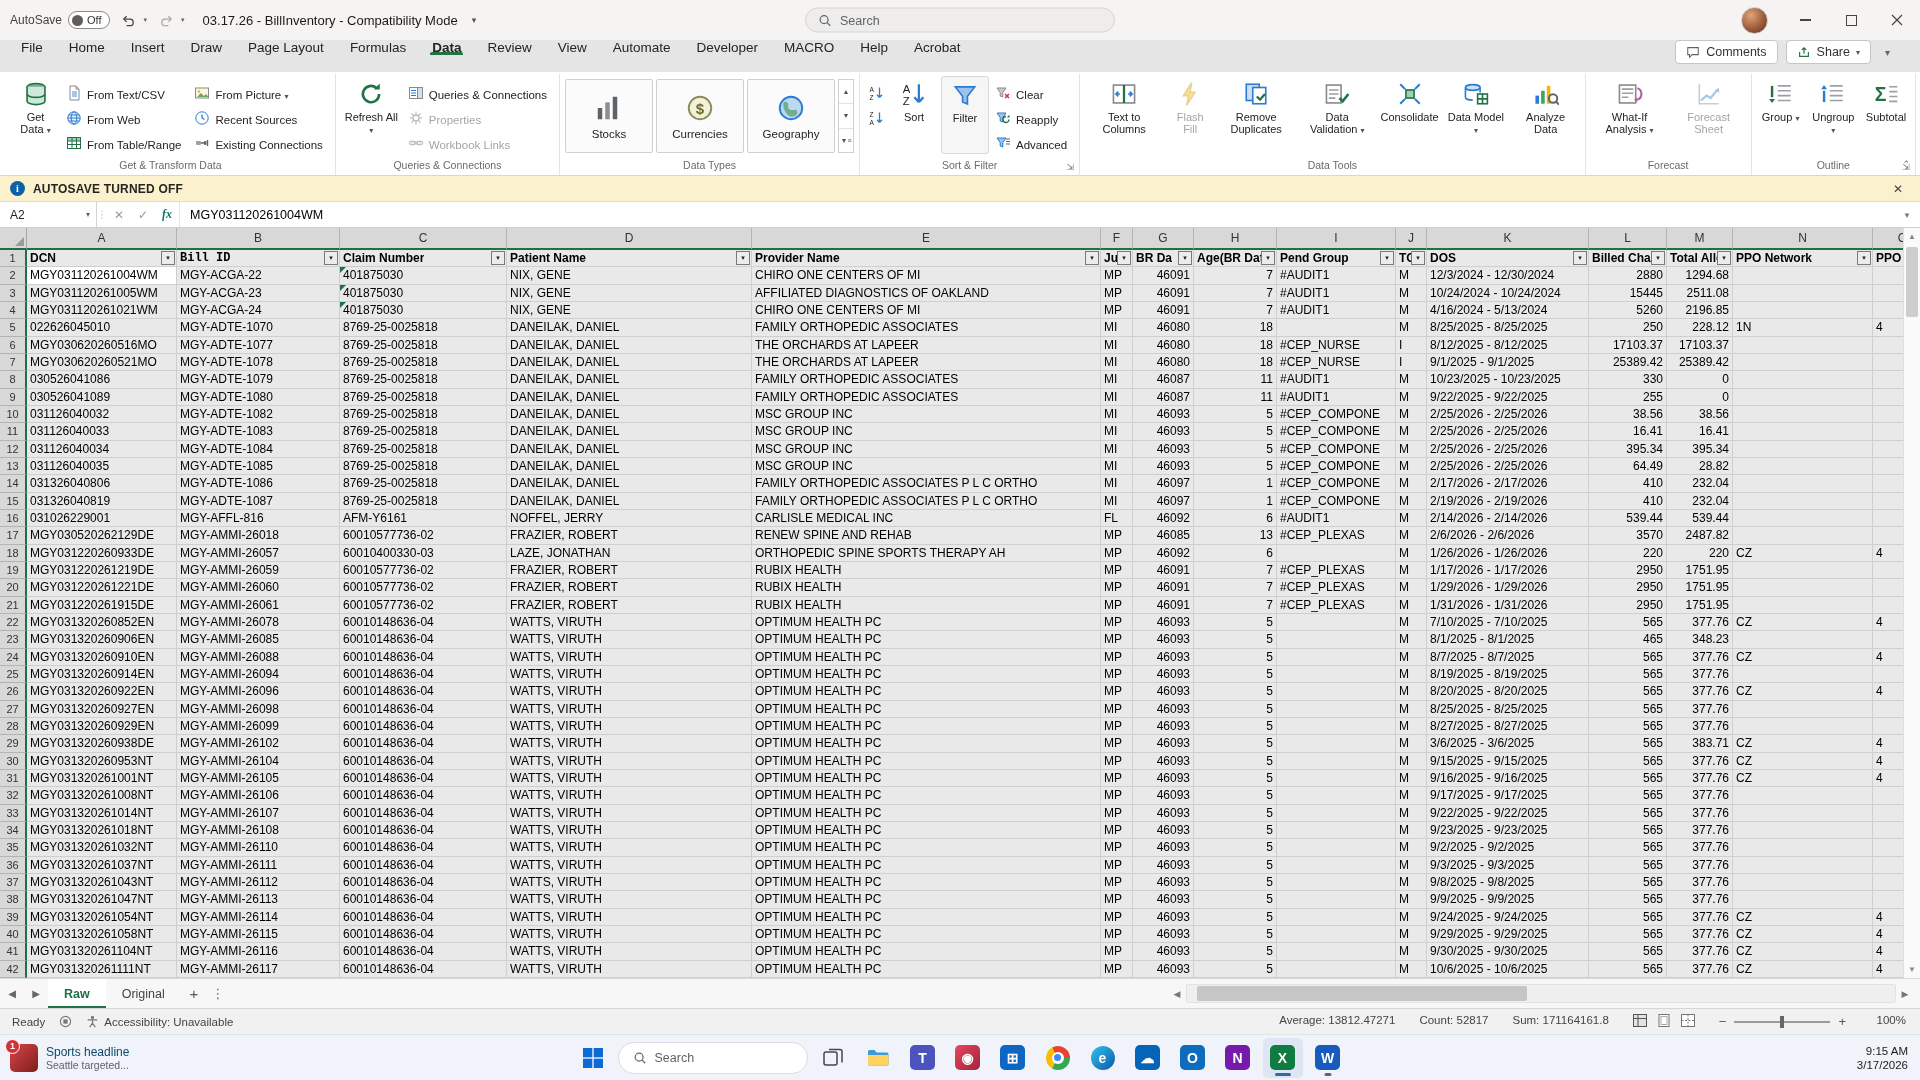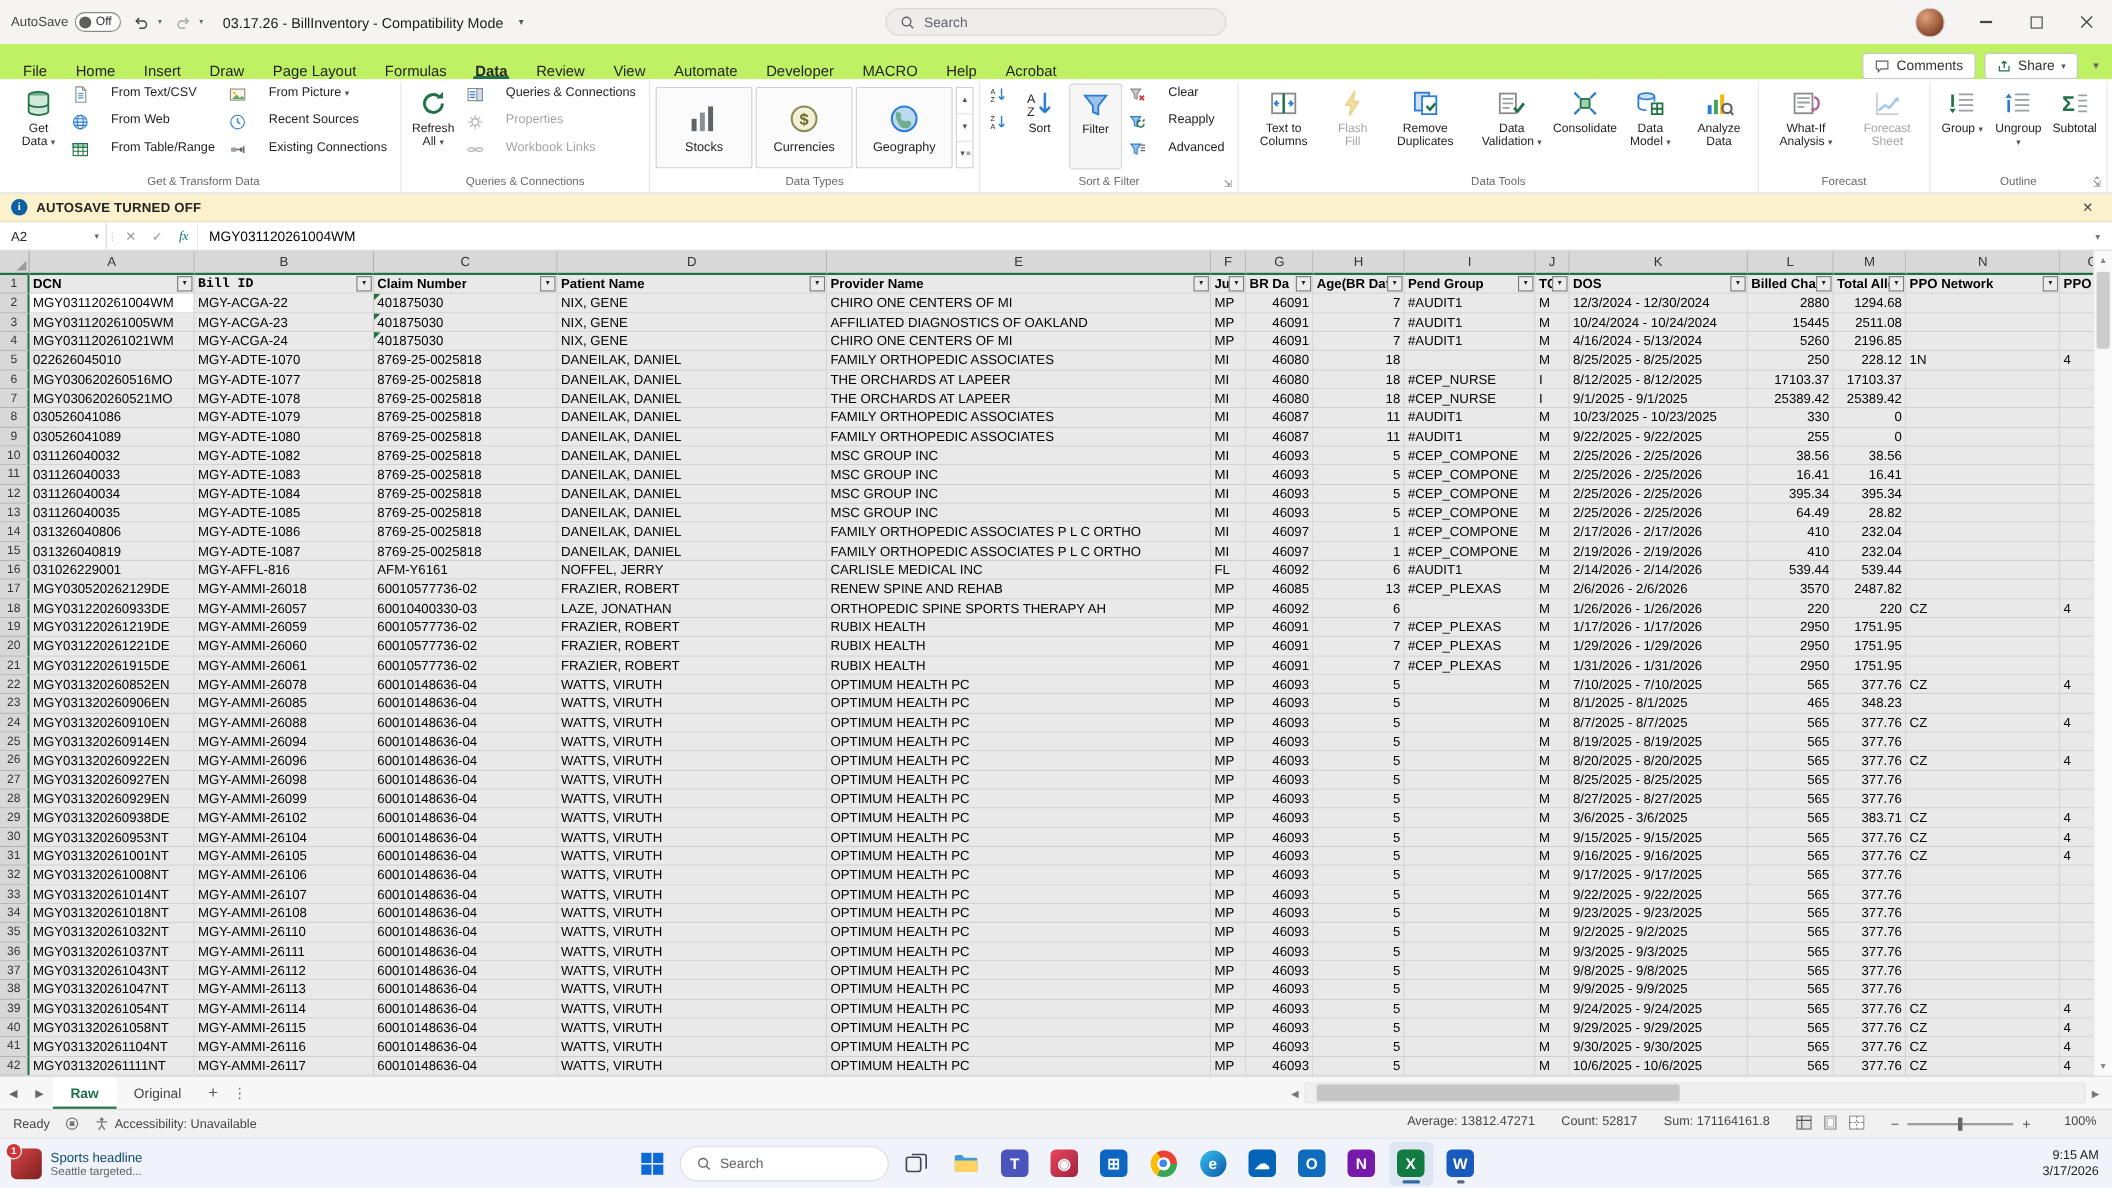--- a/index.html
+++ b/index.html
@@ -16,37 +16,37 @@
 .qat-caret{font-size:7px;color:#666;margin-left:-4px}
 .doc-title{font-size:13px;color:#1b1a19;margin-left:10px;white-space:nowrap}
 .title-caret{font-size:9px;color:#555;margin-left:6px}
 .tb-search{position:absolute;left:50%;top:50%;transform:translate(-50%,-50%);width:310px;height:25px;background:#efedec;border:1px solid #d7d4d1;border-radius:13px;display:flex;align-items:center;gap:8px;padding:0 12px;color:#5f6368;font-size:12.5px}
 .tb-right{margin-left:auto;display:flex;align-items:center;height:100%}
 .avatar{width:27px;height:27px;border-radius:50%;background:radial-gradient(circle at 35% 30%,#e0a37a,#8a4a2d 70%,#5d2f1c);margin-right:14px;border:1px solid #ccc}
 .winbtn{width:46px;height:40px;display:flex;align-items:center;justify-content:center;color:#444}
 .maxbox{width:11px;height:11px;border:1px solid #444}
 .minline{width:11px;height:1.4px;background:#444}
 
-.menubar{height:32px;background:#bef264;display:flex;align-items:flex-end;padding:0 0 0 8px;flex:0 0 32px}
+.menubar{height:32px;background:#e5e5e5;display:flex;align-items:flex-start;padding:0 18px 0 8px;flex:0 0 32px}
 .mtabs{display:flex;align-items:stretch}
 .mtab{padding:0 13px;display:flex;align-items:center;font-size:13.5px;color:#252423;cursor:pointer;position:relative}
 .mtab.active{font-weight:700}
 .mtab.active::after{content:'';position:absolute;left:11px;right:11px;bottom:0;height:3px;background:#217346;border-radius:2px 2px 0 0}
 .menu-right{margin-left:auto;display:flex;align-items:center;gap:8px;padding-right:6px}
 .pillbtn{display:flex;align-items:center;gap:6px;height:24px;border:1px solid #c8c6c4;border-radius:4px;background:#fff;padding:0 10px;font-size:12.5px;color:#333}
 .ribbon-collapse{font-size:10px;color:#666;padding:0 6px}
 
 .ribbon{height:104px;background:#fff;border-bottom:1px solid #d6d6d6;display:flex;padding:2px 4px 0 6px;flex:0 0 104px;position:relative}
 .rgroup{display:flex;flex-direction:column;padding:0 5px;border-right:1px solid #e4e4e4;position:relative}
 .rbody{flex:1;display:flex;align-items:flex-start;gap:3px;padding-top:2px}
 .rlabel{height:17px;font-size:10.5px;color:#6b6b6b;text-align:center;line-height:15px;white-space:nowrap}
 .bigbtn{min-width:48px;max-width:78px;height:78px;display:flex;flex-direction:column;align-items:center;padding:5px 3px 0;border-radius:3px;text-align:center;font-size:11px;line-height:12px;color:#252423;cursor:pointer}
 .bigbtn .bic{width:26px;height:26px;margin-bottom:4px;flex:0 0 26px}
 .scol{display:flex;flex-direction:column;gap:2px;padding-top:2px}
-.sbtn{display:flex;align-items:flex-start;gap:20px;font-size:11.5px;height:23px;padding:0 7px 0 3px;border-radius:3px;color:#252423;white-space:nowrap;cursor:pointer}
+.sbtn{display:flex;align-items:flex-end;gap:5px;font-size:11.5px;height:23px;padding:0 7px 0 3px;border-radius:3px;color:#252423;white-space:nowrap;cursor:pointer}
 .sbtn .sic{width:16px;height:16px;flex:0 0 16px}
 .sbtn.icononly{padding:0 3px}
 .disabled{opacity:.42}
 .caret{font-size:8px;color:#555}
 .tilerow{display:flex;gap:3px;padding-top:3px}
 .tile{width:88px;height:74px;border:1px solid #d0d0d0;border-radius:2px;display:flex;flex-direction:column;align-items:center;justify-content:center;gap:5px;font-size:11.5px;background:#fbfbfb;cursor:pointer}
 .tile .tic{width:30px;height:30px}
 .gallery-ctl{width:16px;height:74px;margin-top:3px;border:1px solid #d0d0d0;display:flex;flex-direction:column}
 .gallery-ctl div{flex:1;display:flex;align-items:center;justify-content:center;font-size:7px;color:#555;border-bottom:1px solid #e3e3e3;cursor:pointer}
 .gallery-ctl div:last-child{border-bottom:none}
@@ -58,21 +58,21 @@
 .banner .bmsg{text-decoration:underline;color:#1b1a19;cursor:pointer;white-space:nowrap;overflow:hidden}
 .banner .bclose{margin-left:auto;color:#444;width:24px;text-align:center;cursor:pointer}
 .infoicon{width:15px;height:15px;border-radius:50%;background:#0b61a4;color:#fff;font-size:10px;font-weight:700;display:flex;align-items:center;justify-content:center;font-family:"Liberation Serif",serif}
 
 .fbar{height:26px;background:#fff;border-bottom:1px solid #cfcfcf;display:flex;align-items:stretch;flex:0 0 26px}
 .namebox{width:96px;display:flex;align-items:center;padding:0 6px 0 10px;font-size:12px;color:#222}
 .namebox .nb-caret{margin-left:auto;font-size:8px;color:#666}
 .nbsplit{width:1px;background:#d4d4d4}
 .fhandle{width:10px;display:flex;align-items:center;justify-content:center;color:#c2c2c2;font-size:10px}
 .fico{width:24px;display:flex;align-items:center;justify-content:center;color:#9a9a9a;font-size:12px}
-.fx{font-style:italic;font-family:"Liberation Serif",serif;color:#0f766e;font-weight:400}
+.fx{font-style:italic;font-family:"Liberation Serif",serif;color:#0f766e;font-weight:700}
 .fvalue{flex:1;display:flex;align-items:center;padding-left:10px;font-size:12.5px;color:#000;border-left:1px solid #e6e6e6}
 .fexpand{width:26px;display:flex;align-items:center;justify-content:center;color:#777;font-size:9px}
 
 .gridwrap{flex:1;display:flex;overflow:hidden;background:#fff}
 .sheetarea{flex:1;display:flex;flex-direction:column;overflow:hidden}
 .grid-head{height:22px;display:grid;flex:0 0 22px}
 .corner{background:#d8d8d8;border-right:1px solid #a8a8a8;border-bottom:2px solid #1e7145;position:relative}
 .corner::after{content:'';position:absolute;right:2px;bottom:2px;border-style:solid;border-width:0 0 9px 9px;border-color:transparent transparent #9a9a9a transparent}
 .colhdr{background:#d8d8d8;border-right:1px solid #b3b3b3;border-bottom:2px solid #1e7145;display:flex;align-items:center;justify-content:center;font-size:12px;color:#333;cursor:pointer;overflow:hidden}
 .grid-body{flex:1;display:grid}

